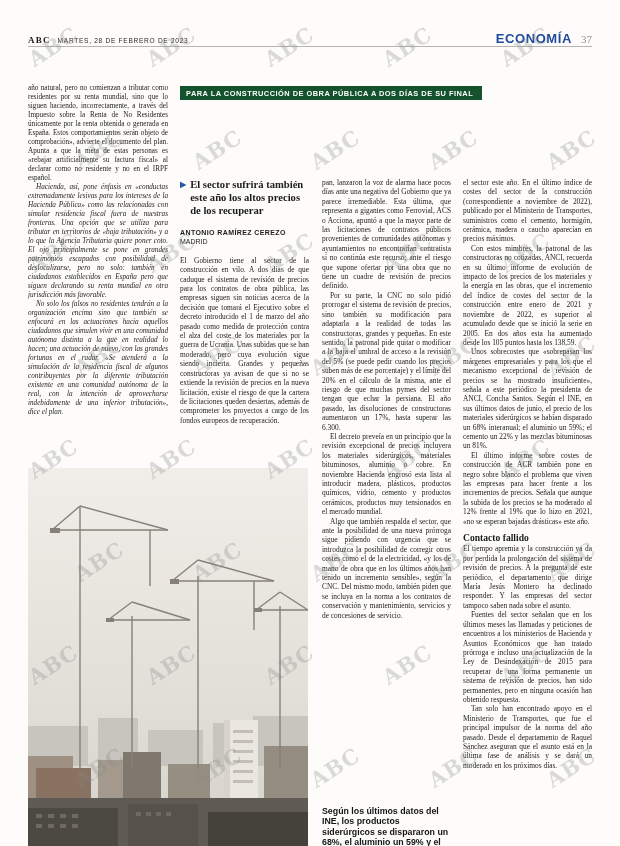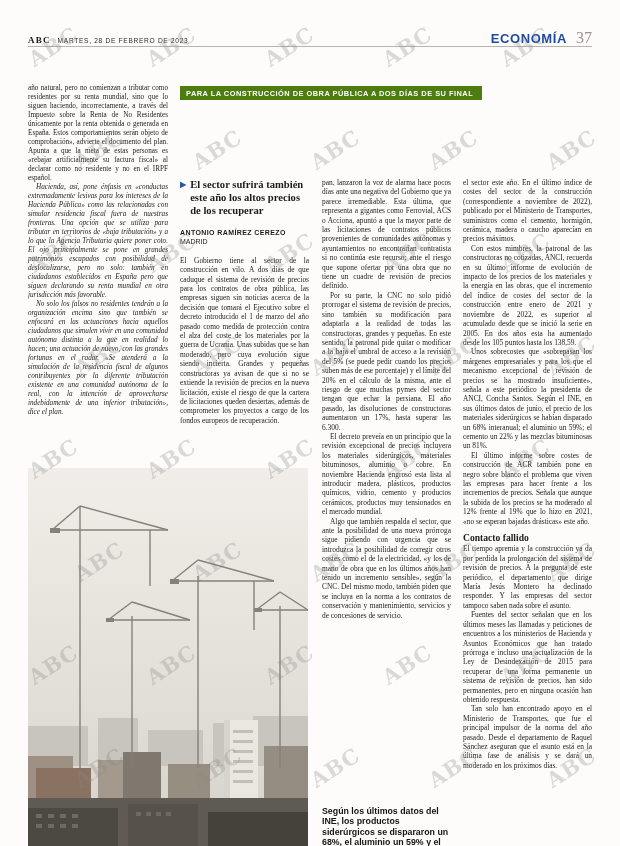--- a/index.html
+++ b/index.html
@@ -10,30 +10,30 @@
     font-family:"Liberation Serif", serif; color:#1c1c1c;
   }
   
   .masthead { position:absolute; top:29px; left:28px; right:28px;
     display:flex; justify-content:space-between; align-items:baseline; }
   .brand { font-weight:bold; font-size:9px; letter-spacing:1.2px; }
   .mdate { font-family:"Liberation Sans", sans-serif; font-size:6.6px;
     letter-spacing:0.7px; color:#2a2a2a; margin-left:7px; }
   .section { font-family:"Liberation Sans", sans-serif; font-weight:bold;
     font-size:13px; letter-spacing:0.6px; color:#1e4a9e;margin-left:48px; }
-  .pagenum { font-size:16px; color:#97948f; margin-left:9px; }
+  .pagenum { font-size:11px; color:#97948f; margin-left:9px; }
   .masthead-rule { position:absolute; top:46px; left:28px; right:28px;
     border-top:1px solid #b7b4af; height:0; }
   
   .left-col { position:absolute; left:28px; top:84px; width:140px; height:380px;
     overflow:hidden; font-size:7.2px; line-height:9px; text-align:justify; }
   .left-col p { margin:0; }
   .left-col p + p { text-indent:8px;font-style:italic; }
   
-  .kicker { position:absolute; left:180px; top:86px; background:#4d7c0f;
+  .kicker { position:absolute; left:180px; top:86px; background:#14532d;
     color:#ffffff; font-family:"Liberation Sans", sans-serif; font-weight:bold;
     font-size:7.4px; letter-spacing:0.5px; padding:2.5px 9px 2.5px 6px; }
   .headline { position:absolute; left:180px; top:101px; width:414px;
     font-size:27px; line-height:30px; font-weight:bold; color:#10305e;
     letter-spacing:-0.2px; margin:0; }
   .col { position:absolute; top:178px; width:129px; overflow:hidden;
     font-size:7.4px; line-height:9.4px; text-align:justify; }
   .col p { margin:0; }
   .col p + p { text-indent:8px; }
   .col1 { left:180px; height:286px; }

